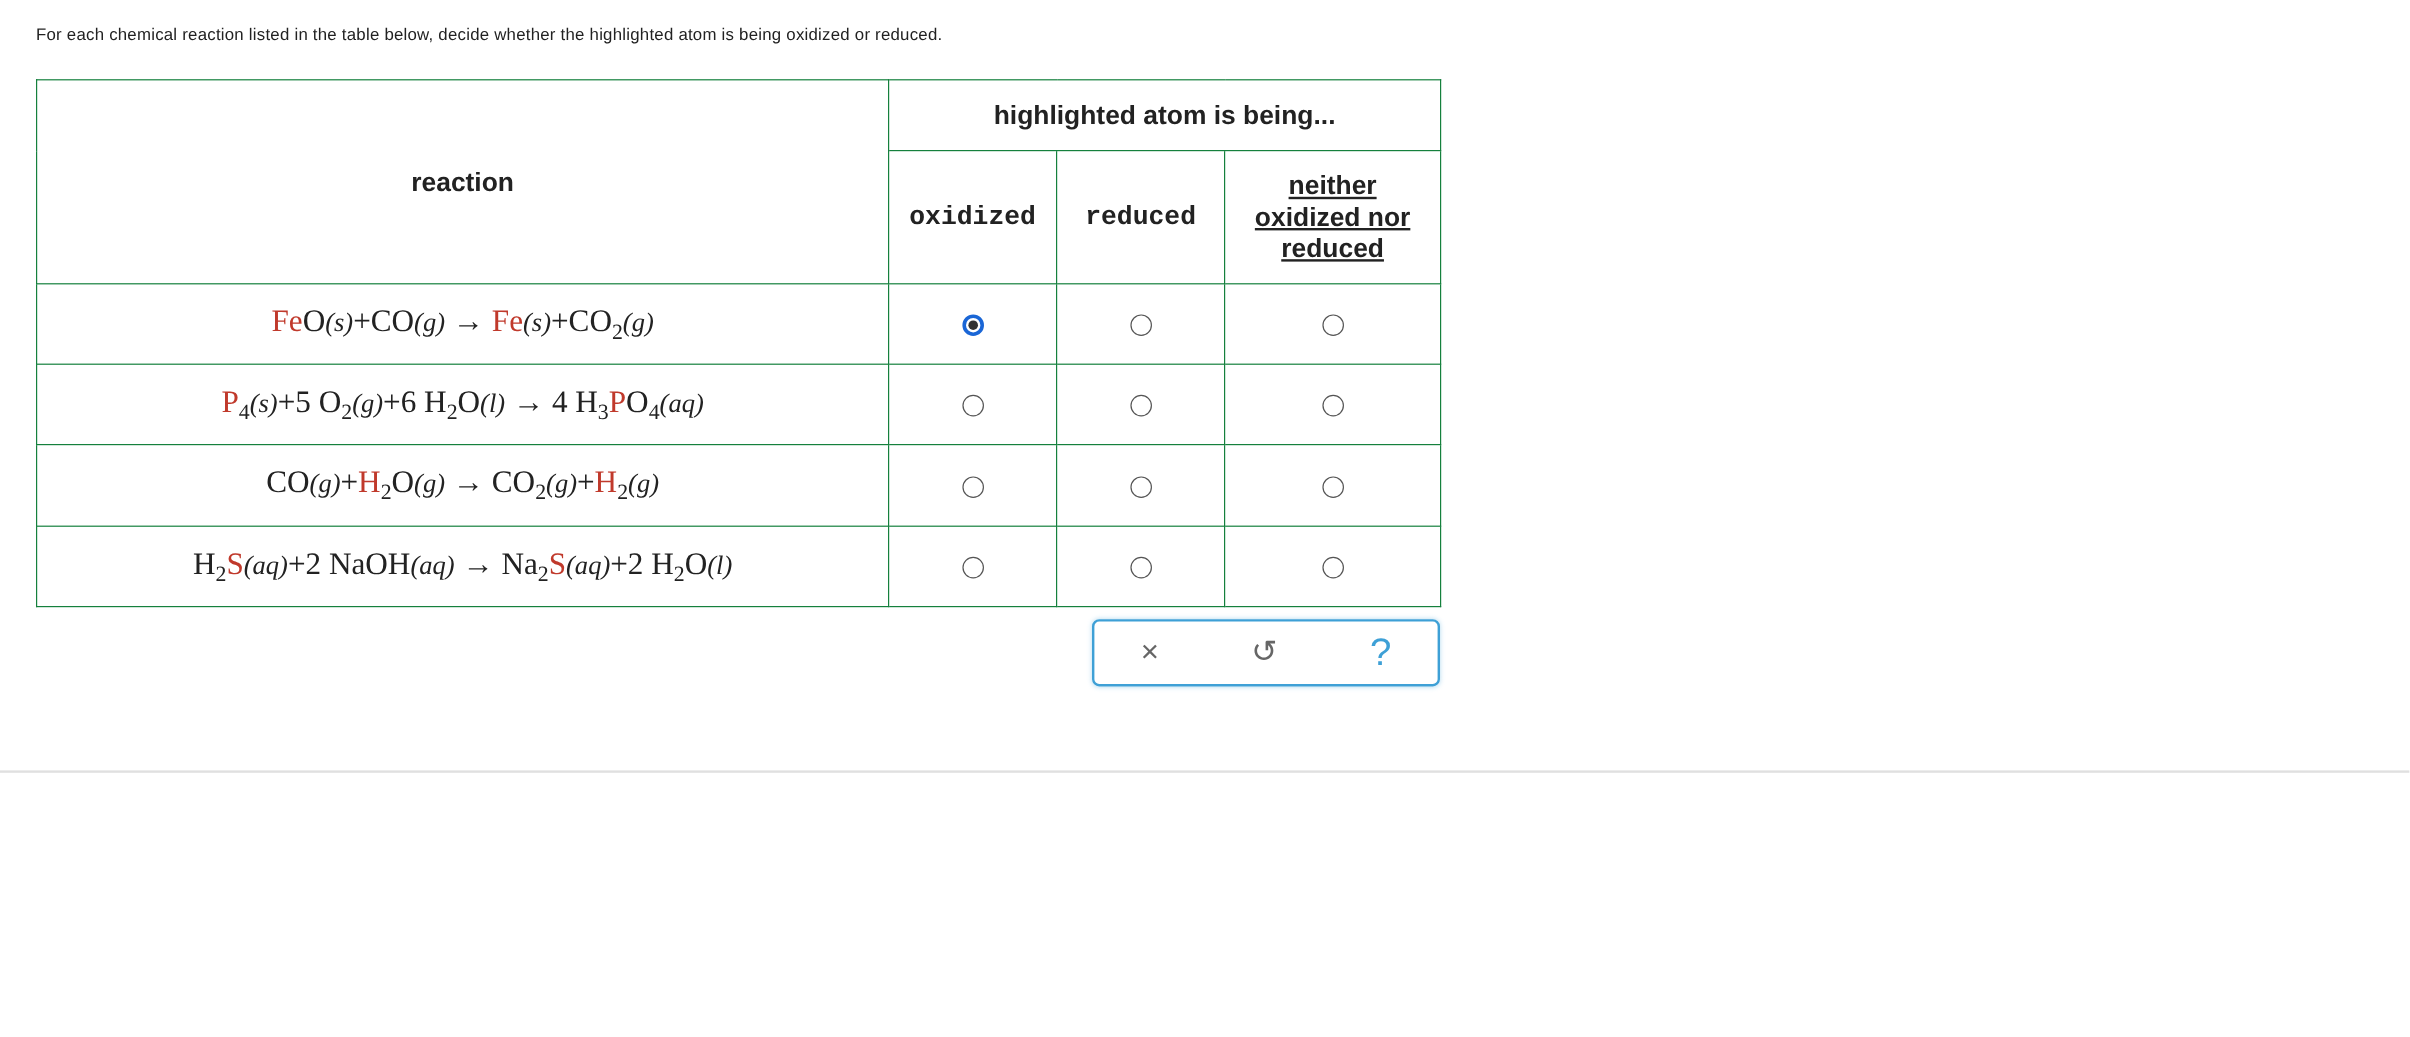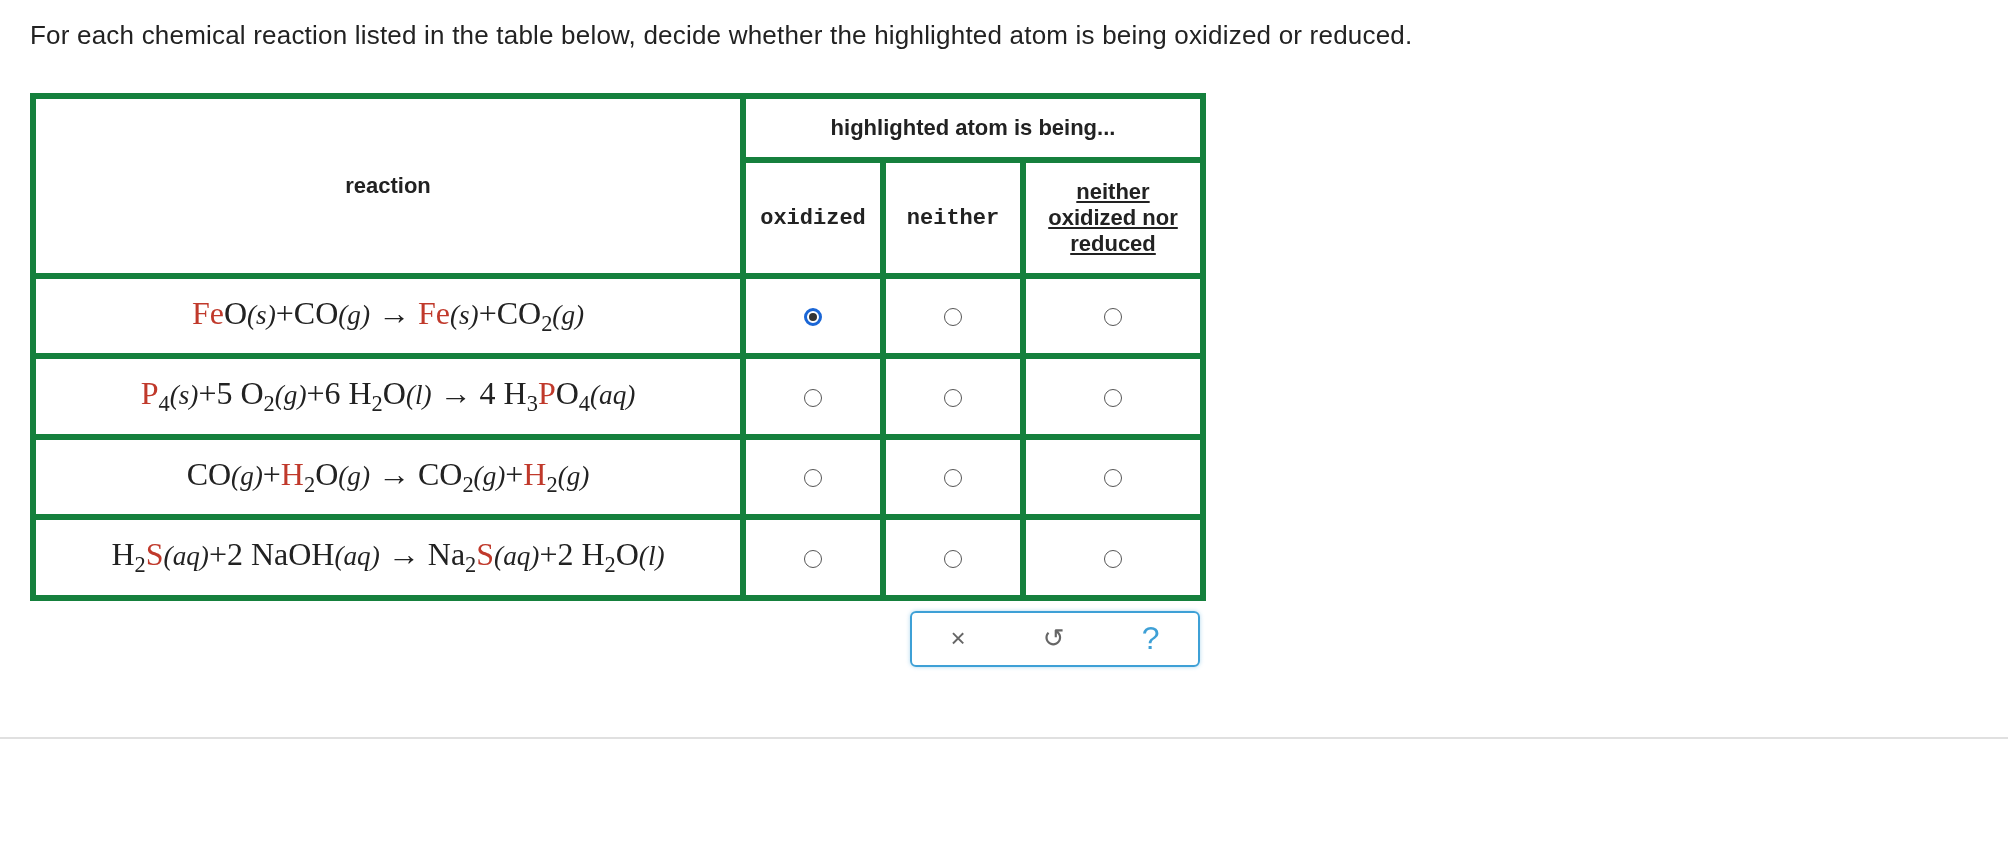--- a/index.html
+++ b/index.html
@@ -5,51 +5,51 @@
   * { box-sizing: border-box; }
   body {
     margin: 0;
     padding: 20px 30px;
     font-family: "Helvetica Neue", Arial, sans-serif;
     font-size: 22px;
     color: #222;
     background: #fff;
   }
   .question-text {
-    margin-bottom: 42px;
-    font-size: 26px;
+    margin-bottom: 30px;
+    font-size: 14px;
     letter-spacing: 0.2px;
   }
   table {
     border-collapse: collapse;
     table-layout: fixed;
   }
   table td, table th {
-    border: 6px solid #15803d;
+    border: 1px solid #15803d;
     padding: 16px 10px;
     text-align: center;
     vertical-align: middle;
   }
   th {
     font-weight: bold;
   }
   .reaction-col {
     width: 710px;
   }
   .opt-col {
     width: 140px;
     font-family: Liberation Mono, monospace;
   }
   .neither-col {
     width: 180px;
     text-decoration: underline;
   }
   .reaction-cell {
     font-family: "Times New Roman", Times, serif;
-    font-size: 32px;
+    font-size: 26px;
     text-align: center;
   }
   .hl { color: #c0392b; }
   .radio {
     display: inline-block;
     width: 18px;
     height: 18px;
     border: 1.5px solid #555;
     border-radius: 50%;
     vertical-align: middle;
@@ -104,21 +104,21 @@
 <div class="question-text">For each chemical reaction listed in the table below, decide whether the highlighted atom is being oxidized or reduced.</div>
 
 <table>
   <thead>
     <tr>
       <th rowspan="2" class="reaction-col">reaction</th>
       <th colspan="3">highlighted atom is being...</th>
     </tr>
     <tr>
       <th class="opt-col">oxidized</th>
-      <th class="opt-col">neither</th>
+      <th class="opt-col">reduced</th>
       <th class="neither-col">neither oxidized nor reduced</th>
     </tr>
   </thead>
   <tbody id="tbody">
   <tr>
         <td class="reaction-cell"><span class="hl">Fe</span>O<span class="state">(s)</span>+CO<span class="state">(g)</span> → <span class="hl">Fe</span><span class="state">(s)</span>+CO<sub>2</sub><span class="state">(g)</span></td>
         <td><span class="radio selected"></span></td>
         <td><span class="radio"></span></td>
         <td><span class="radio"></span></td>
       </tr>

